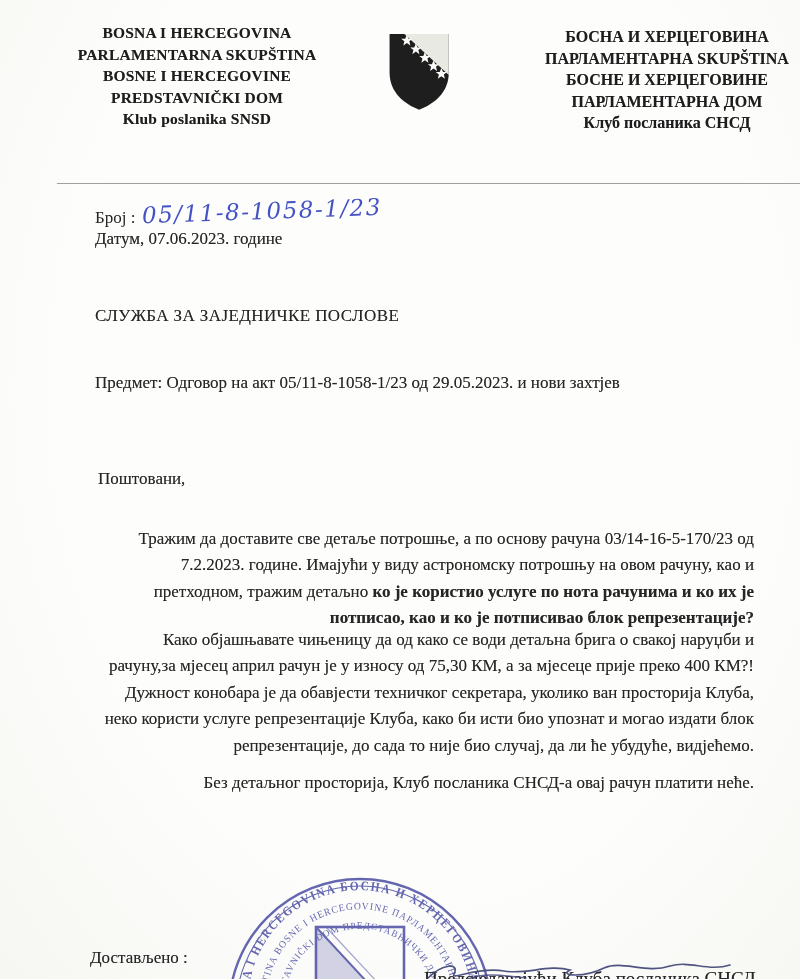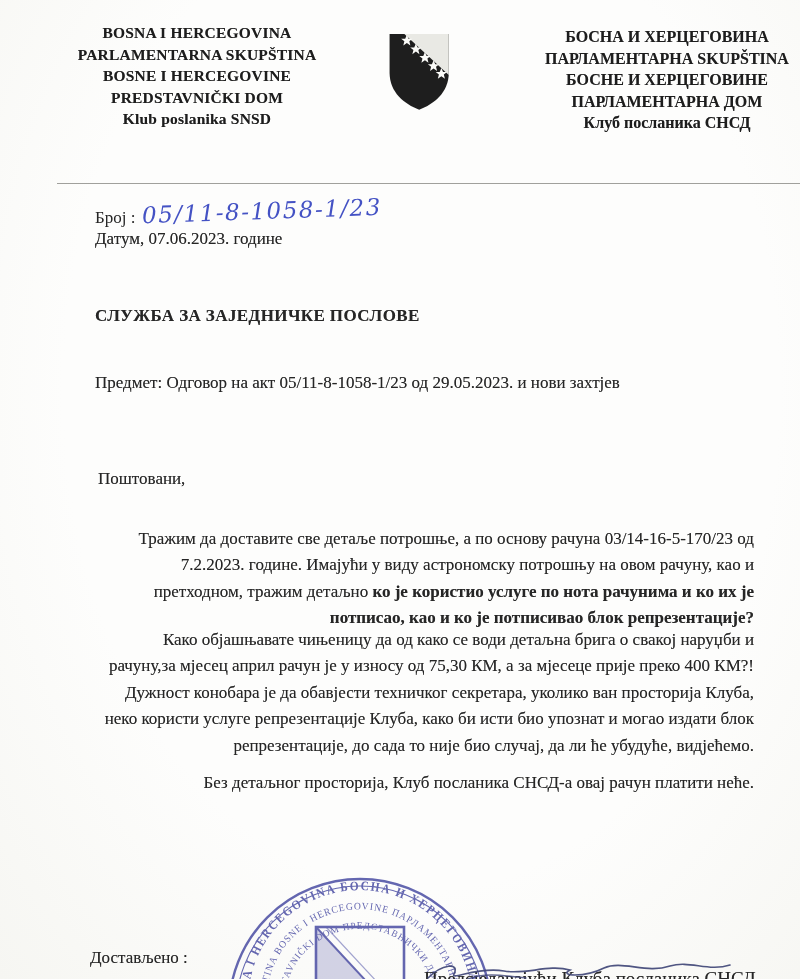--- a/index.html
+++ b/index.html
@@ -25,21 +25,21 @@
   .rule { position:absolute; left:57px; top:183px; width:743px; height:1px; background:#a0a09c; }
   .line17 { font-size:17px;text-align:right; }
   .broj { position:absolute; left:95px; top:202px; font-size:17px; white-space:nowrap; }
   .handwritten {
     display:inline-block; position:relative; top:-4px; left:7px;
     font-family:"DejaVu Serif", serif; font-style:italic;
     font-size:23px; letter-spacing:1.5px; color:#4452c4;
     transform:rotate(-2deg);
   }
   .datum { position:absolute; left:95px; top:229px; }
-  .sluzba { position:absolute; left:95px; top:306px; font-size:17px; font-weight:bold; letter-spacing:0.4px; }
+  .sluzba { position:absolute; left:95px; top:306px; font-size:17px; font-weight:normal; letter-spacing:0.4px; }
   .predmet { position:absolute; left:95px; top:373px; }
   .salutation { position:absolute; left:98px; top:469px; }
   .body-block { position:absolute; left:98px; width:656px; font-size:17px; line-height:26.4px; text-align:right; }
   .p1 { top:526px; }
   .p23 { top:627px; }
   .p4 { top:770px; }
   .dostavljeno { position:absolute; left:90px; top:948px; font-size:17px; }
   .sig-title { position:absolute; left:424px; top:968px; font-size:19px; white-space:nowrap; }
   .stamp-svg { position:absolute; left:218px; top:865px; width:284px; height:284px; opacity:0.85; }
   .sig-svg { position:absolute; left:408px; top:938px; width:340px; height:41px; }

